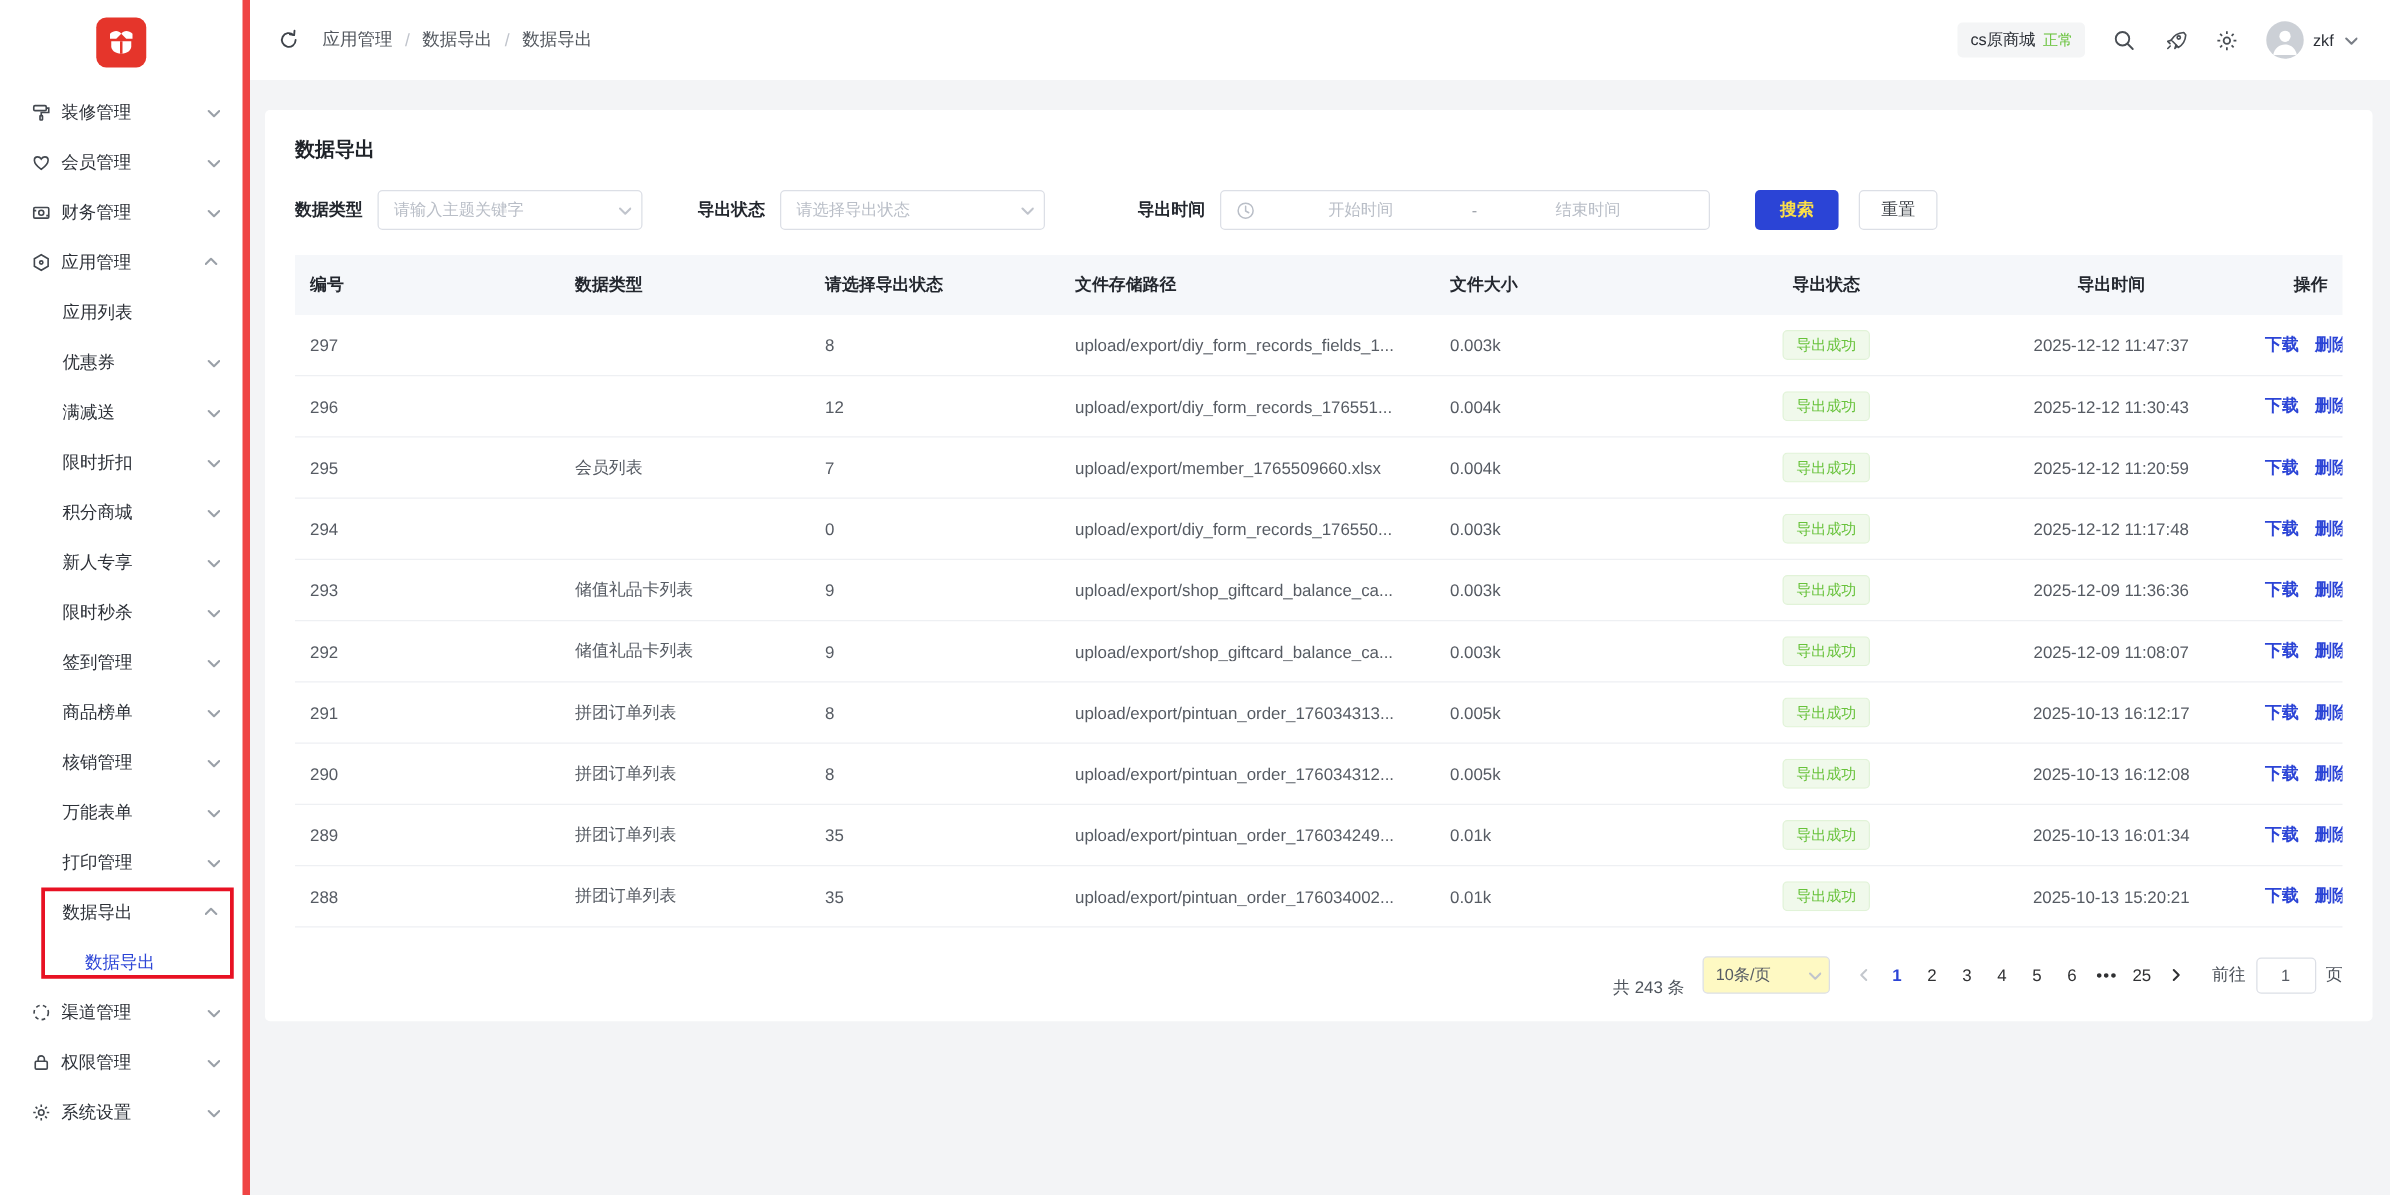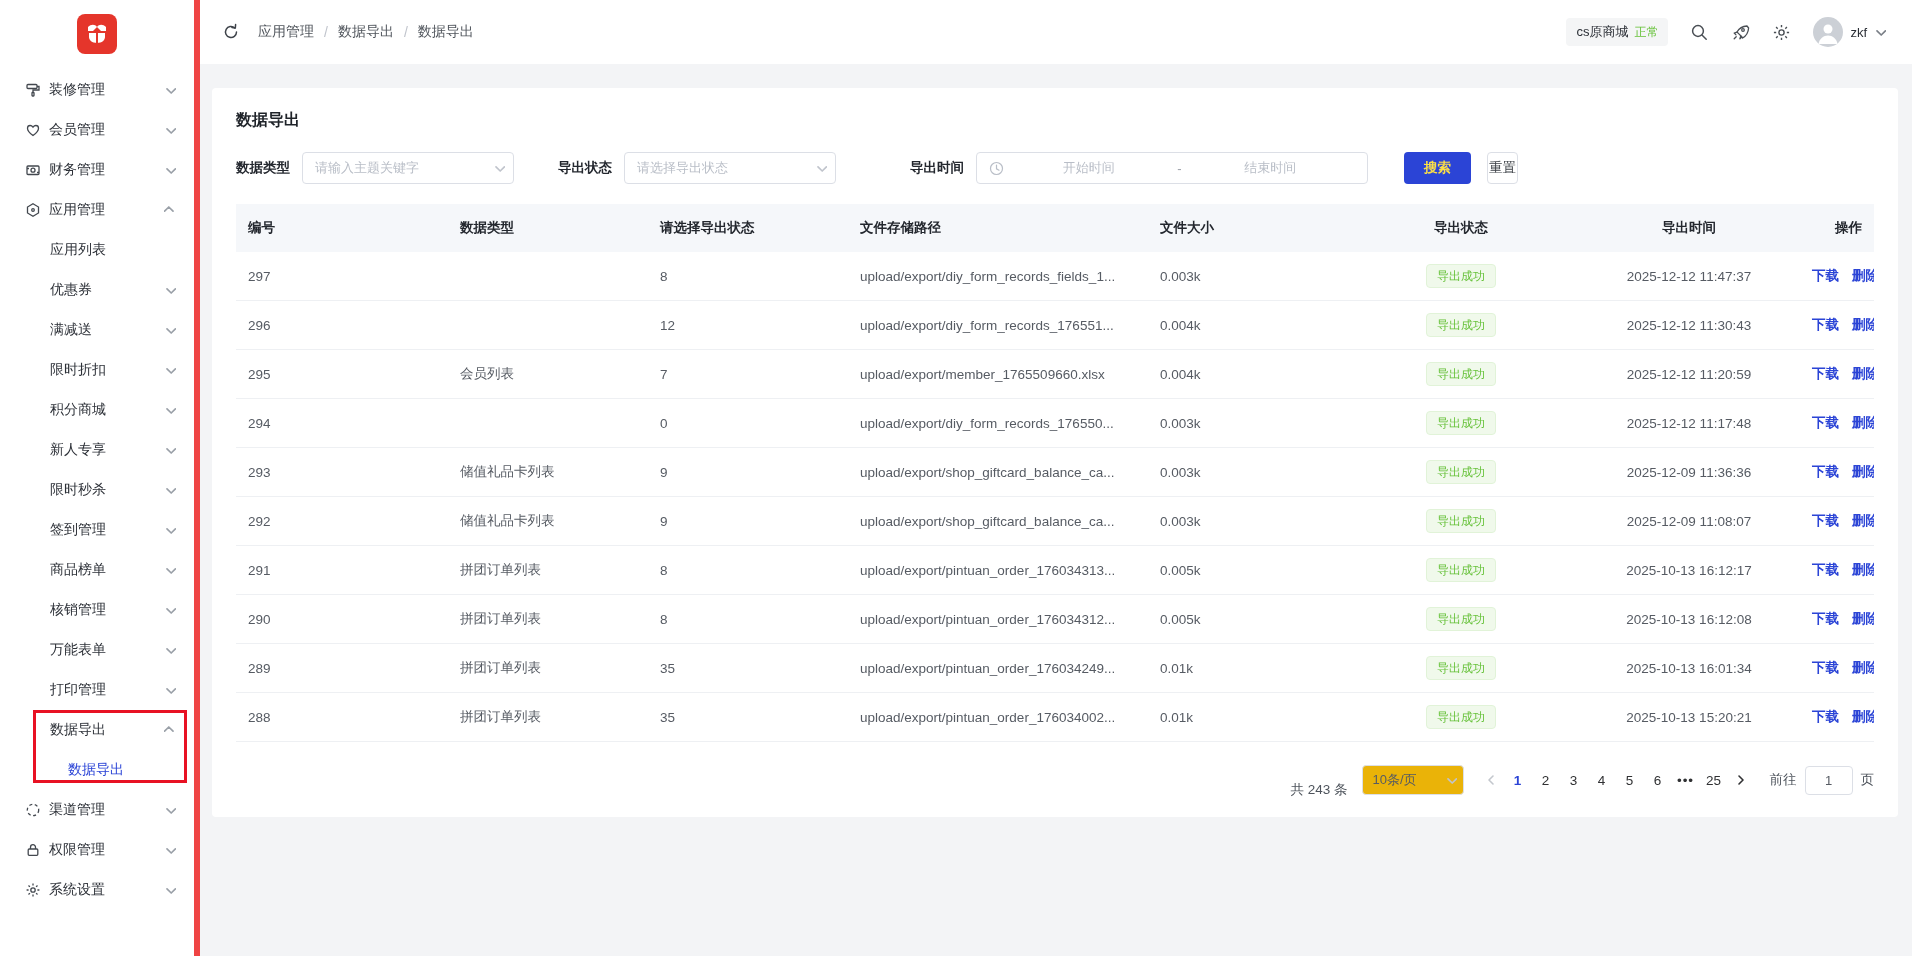--- a/index.html
+++ b/index.html
@@ -58,21 +58,21 @@
   .select .chev { position:absolute; right:8px; color:#c0c4cc; }
   .g1 { margin-right:44px; } .g2 { margin-right:74px; }
   .daterange { width:392px; height:32px; border:1px solid #dcdfe6; border-radius:4px;
     display:flex; align-items:center; padding:0 12px; background:#fff; cursor:pointer; }
   .clock-ic { width:15px; height:15px; color:#b9bec7; flex:0 0 15px; }
   .dr-part { flex:1; text-align:center; font-size:13px; color:#b9bec7; }
   .dr-sep { color:#9ca1a9; font-size:13px; padding:0 4px; }
   .btn { height:32px; border-radius:4px; font-size:13.5px; display:inline-flex; align-items:center;
     justify-content:center; cursor:pointer; border:1px solid transparent; }
   .btn-primary { background:#2b44d6; color:#fde047; padding:0 19px; margin-left:36px; font-weight:600; }
-  .btn-plain { background:#fff; color:#3c4046; border-color:#dcdfe6; padding:0 1px; margin-left:16px; }
+  .btn-plain { background:#fff; color:#3c4046; border-color:#dcdfe6; padding:0 17px; margin-left:16px; }
 
   
   .table { margin-top:20px; }
   .t-header, .t-row { display:grid;
     grid-template-columns:212px 200px 200px 300px 196px 234px 222px 1fr; align-items:center; }
   .t-header { background:#f5f7fa; height:48px; font-size:13.5px; font-weight:700; color:#23272e; }
   .t-row { height:49px; border-bottom:1px solid #eef0f3; font-size:13.5px; color:#565b63; }
   .cell { padding:0 12px; white-space:nowrap; overflow:hidden; }
   .c-center { text-align:center; }
   .c-right { text-align:right; }
@@ -80,21 +80,21 @@
     color:#67c23a; border-radius:4px; font-size:12px; line-height:1.2;text-align:center; }
   .link { color:#2b44d6; font-weight:600; cursor:pointer; }
   .link + .link { margin-left:13px; }
 
   
   .pagination { margin-top:19px; display:flex; align-items:center; justify-content:flex-end;
     font-size:13.5px; color:#4e545c; }
   .pg-total { margin-right:14px;margin-top:20px; }
   .pg-size { position:relative; width:102px; height:30px; border:1px solid #dcdfe6; border-radius:4px;
     display:flex; align-items:center; padding:0 24px 0 10px; font-size:13px; color:#565b63;
-    cursor:pointer; margin-right:14px; background:#eab308; }
+    cursor:pointer; margin-right:14px; background:#fef9c3; }
   .pg-size .chev { position:absolute; right:6px; color:#c0c4cc; }
   .pg-arrow { width:26px; height:28px; display:flex; align-items:center; justify-content:center;
     cursor:pointer; }
   .pg-arrow svg { width:12px; height:12px; }
   .pg-prev { color:#c3c7cd; }
   .pg-next { color:#303133; }
   .pg-num { min-width:28px; height:28px; display:flex; align-items:center; justify-content:center;
     cursor:pointer; color:#303133; }
   .pg-num.active { color:#2b44d6; font-weight:700; }
   .pg-more { letter-spacing:1px; color:#303133; }

